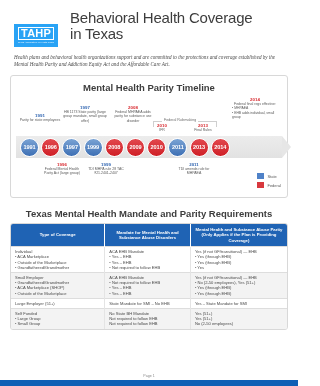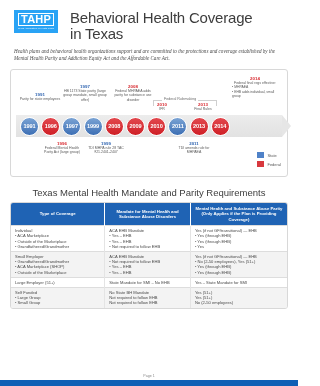--- a/index.html
+++ b/index.html
@@ -9,21 +9,21 @@
     font-family: "Liberation Sans", sans-serif;
     overflow: hidden;
   }
   .page { position: relative; width: 298px; height: 386px; background:#fff; }
 
   
   .header { display: flex; align-items: flex-start; padding: 10px 10px 0 14px; }
   .logo-box {
     width: 44px; height: 23px; background: #29a3f5;
     display: flex; flex-direction: column; align-items: center; justify-content: center;
-    flex: 0 0 auto; margin-top: 0;
+    flex: 0 0 auto; margin-top: 14px;
   }
   .logo-text {
     color: #ffffff; font-weight: bold; font-size: 11px; line-height: 11px;
     letter-spacing: .2px; border: 1px solid #ffffff; padding: 0 2px;
   }
   .logo-sub {
     color: #ffffff; font-size: 2.2px; line-height: 3px; margin-top: 1px;
     letter-spacing: .1px; white-space: nowrap;
   }
   .title-wrap { margin-left: 12px; padding-top: 0px; }
@@ -89,21 +89,21 @@
 
   .legend { position: absolute; right: 6px; bottom: 6px; }
   .legend-row { display: flex; align-items: center; margin-bottom: 3px; }
   .swatch { width: 7px; height: 6px; margin-right: 3px; }
   .swatch.state { background: #4f82c8; }
   .swatch.fed { background: #d8383e; }
   .legend-lbl { font-size: 4px; color: #5a5a5a; }
 
   
   .sec-title {
-    text-align: center; font-size: 9.5px; font-weight: normal; color: #3d3d3d;
+    text-align: center; font-size: 9.5px; font-weight: bold; color: #3d3d3d;
     margin: 10px 0 4px 0;
   }
   .tbl-card {
     margin: 0 10px; border: 1px solid #d8d8d8; border-radius: 3px;
     overflow: hidden; background:#fff;
   }
   table { width: 100%; border-collapse: collapse; table-layout: fixed; }
   thead th {
     background: #1f63b4; color: #fff; font-size: 4.3px; font-weight: bold;
     padding: 3px 3px; text-align: center; line-height: 5.4px;
@@ -139,20 +139,21 @@
       <div class="logo-sub">Texas Association of Health Plans</div>
     </div>
     <div class="title-wrap">
       <div class="title">Behavioral Health Coverage</div>
       <div class="title">in Texas</div>
     </div>
   </div>
   <div class="subtitle">Health plans and behavioral health organizations support and are committed to the protections and coverage established by the Mental Health Parity and Addiction Equity Act and the Affordable Care Act.</div>
 
   <div class="card">
+    <div class="card-title">Mental Health Parity Timeline</div>
 
     <div class="tl-top">
       <div class="tl-note state" style="left:2px; top:16px;">
         <div class="yr">1991</div>
         <div class="tx">Parity for state employees</div>
       </div>
       <div class="tl-note state" style="left:47px; top:8px;">
         <div class="yr">1997</div>
         <div class="tx">HB 1173 State parity (large group mandate, small group offer)</div>
       </div>

